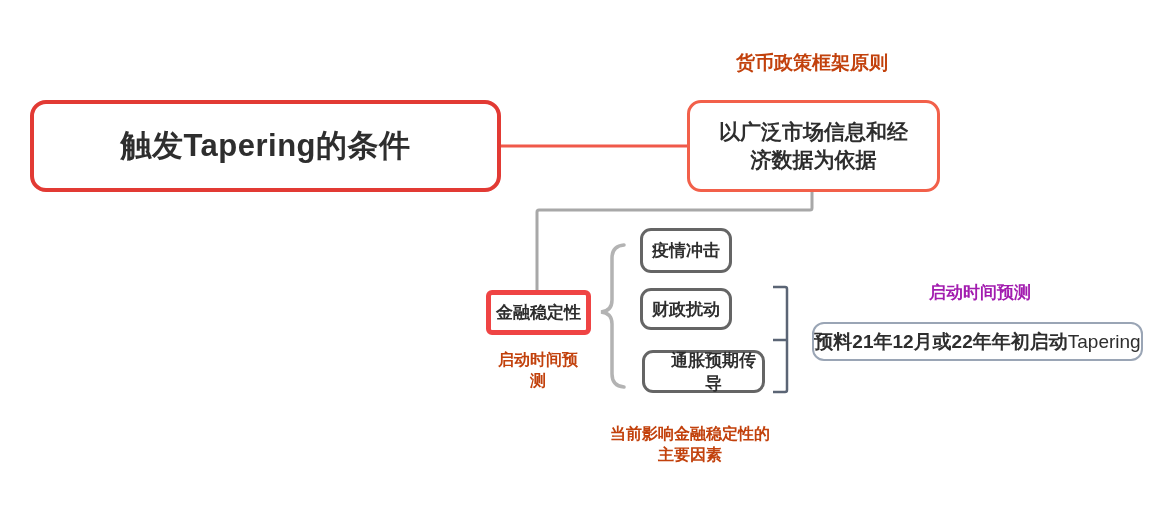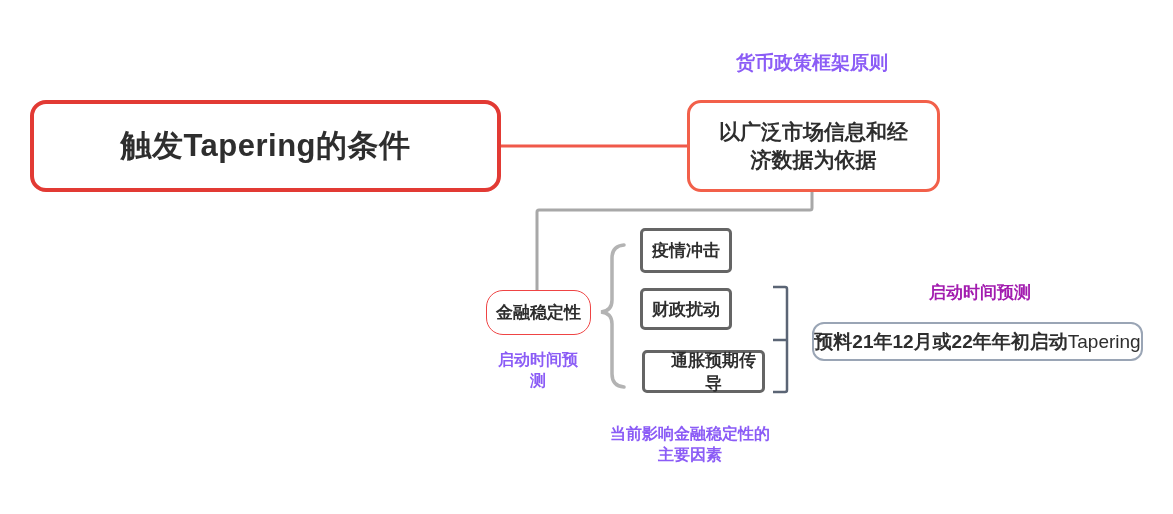--- a/index.html
+++ b/index.html
@@ -21,38 +21,38 @@
     font-size:31px;letter-spacing:0.5px;
   }
   .node-framework{
     left:687px;top:100px;width:253px;height:92px;
     border:3.5px solid #f2604a;border-radius:14px;
     font-size:21px;line-height:1.35;
   }
   .node-framework .inner{width:200px;}
   .node-stability{
     left:486px;top:290px;width:105px;height:45px;
-    border:1px solid #ef4444;border-radius:17px;
+    border:5px solid #ef4444;border-radius:6px;
     font-size:17px;
   }
   .node-factor{
-    border:3px solid #656565;border-radius:5px;font-size:17px;
+    border:3px solid #656565;border-radius:11px;font-size:17px;
   }
   .factor-0{left:640px;top:228px;width:92px;height:45px;}
   .factor-1{left:640px;top:288px;width:92px;height:42px;}
   .factor-2{left:642px;top:350px;width:123px;height:43px;padding-left:20px;}
   .node-prediction{
     left:812px;top:322px;width:331px;height:39px;
     border:2.5px solid #9aa5b5;border-radius:12px;
     font-size:19px;white-space:nowrap;
   }
   .node-prediction .en{font-weight:400;}
   .floating-label{
     position:absolute;z-index:2;font-weight:700;text-align:center;
-    color:#8b5cf6;line-height:1.32;
+    color:#c2410c;line-height:1.32;
   }
   .label-framework{left:662px;top:50px;width:300px;font-size:19px;}
   .label-stability-caption{left:498px;top:349px;width:80px;font-size:16px;}
   .label-factors-caption{left:610px;top:423px;width:160px;font-size:16px;}
   .label-prediction{left:880px;top:282px;width:200px;font-size:17px;color:#a21caf;}
 </style>
 </head>
 <body>
 
 <div class="canvas">

